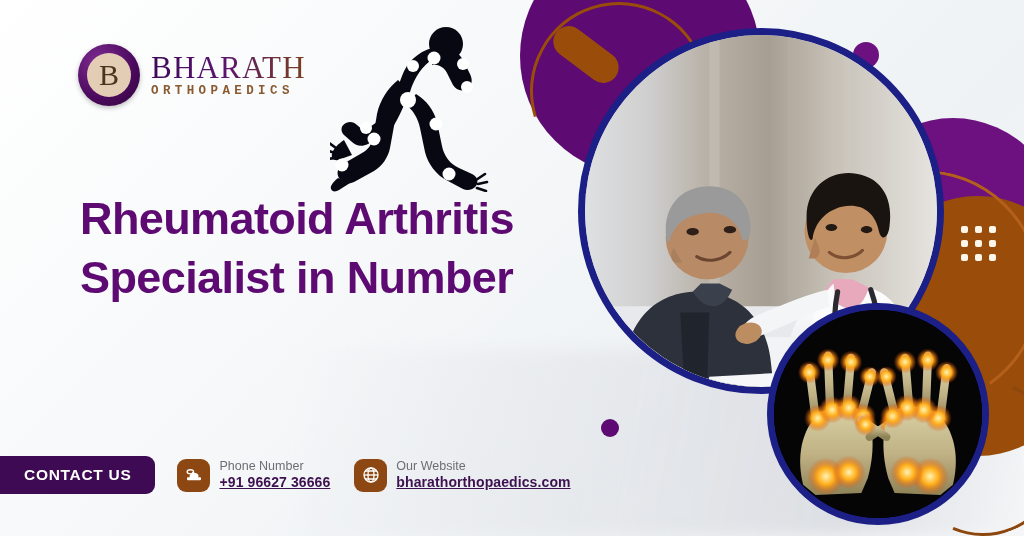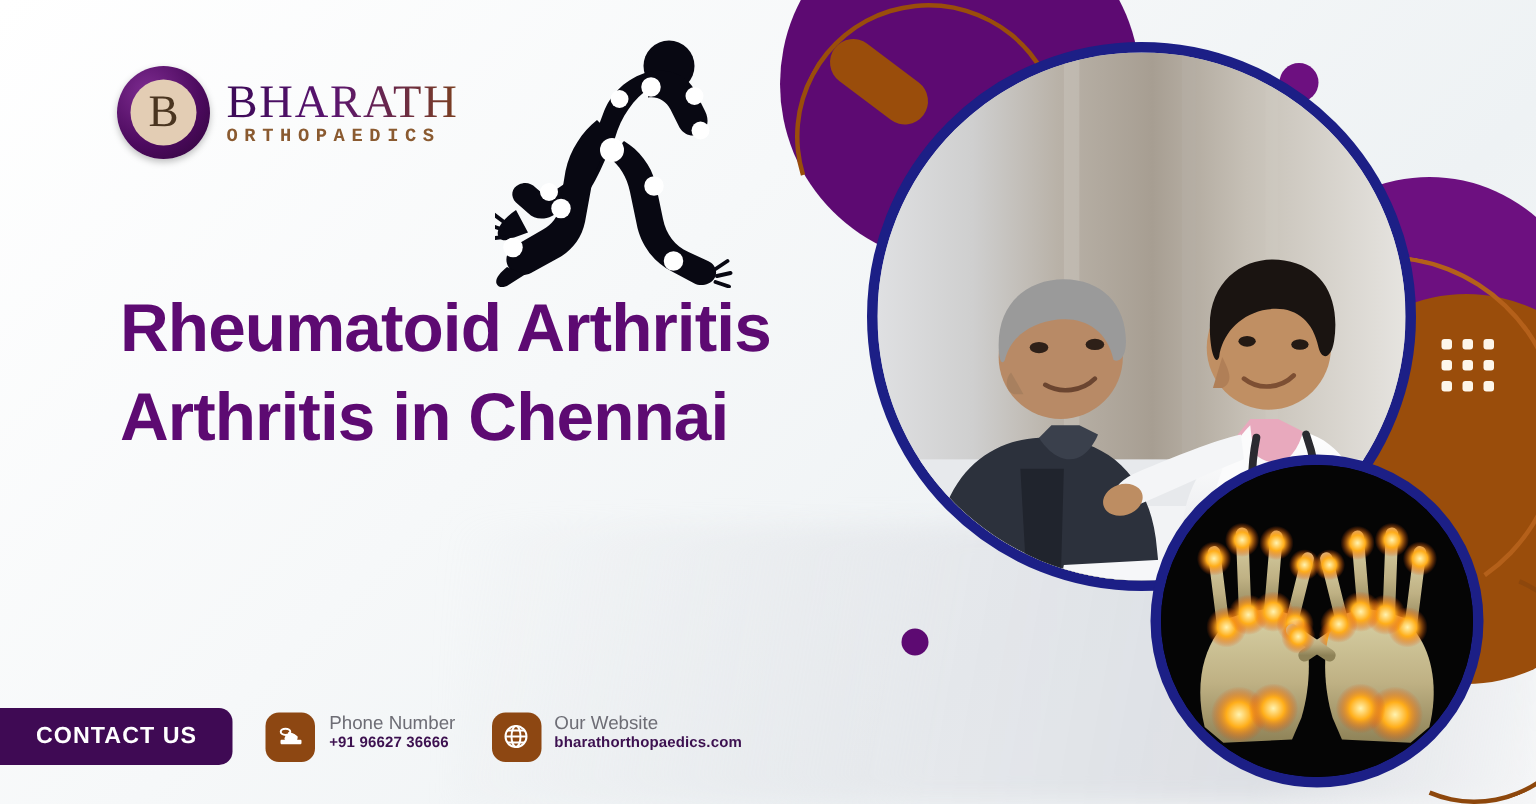--- a/index.html
+++ b/index.html
@@ -169,21 +169,21 @@
     border-radius: 50%;
     border: 7px solid #1c1f86;
     overflow: hidden;
     background: #000;
   }
   .scene { position: absolute; inset: 0; }
 
   
   .contact-bar {
     position: absolute;
-    left: 0; top: 468px;
+    left: 0; top: 452px;
     width: 100%; height: 46px;
     display: flex; align-items: center;
   }
   .contact-btn {
     margin-left: -14px;
     height: 38px;
     padding: 0 24px 0 38px;
     display: flex; align-items: center;
     background: #3f0a54;
     border-radius: 0 9px 9px 0;
@@ -199,21 +199,21 @@
   .contact-item.web { margin-left: 24px; }
   .ci-icon {
     width: 33px; height: 33px;
     border-radius: 9px;
     background: #8d4712;
     display: flex; align-items: center; justify-content: center;
     flex: none;
   }
   .ci-lines { display: flex; flex-direction: column; line-height: 1.22; }
   .ci-label { font-size: 12.5px; color: #6d6d75; }
-  .ci-value { font-size: 10px; font-weight: bold; color: #3d1150; letter-spacing: .1px; }
+  .ci-value { font-size: 14px; font-weight: bold; color: #3d1150; letter-spacing: .1px; text-decoration: underline; }
 </style>
 </head>
 <body>
 
 <div id="banner">
 
   <div class="deco photo-wash"></div>
   <div class="deco purple-blob-top"></div>
   <div class="deco purple-blob-right"></div>
   <div class="deco brown-blob-right"></div>
@@ -401,21 +401,21 @@
           <circle cx="72" cy="94" r="13"></circle>
             <circle cx="86" cy="102" r="12"></circle>
           <circle cx="50" cy="160" r="18"></circle>
             <circle cx="72" cy="156" r="16"></circle>
           <circle cx="112" cy="110" r="11"></circle>
         </g>
       </g>
     </svg>
   </div>
 
-  <div class="headline">Rheumatoid Arthritis Arthritis in Chennai</div>
+  <div class="headline">Rheumatoid Arthritis Specialist in Number</div>
 
   <div class="contact-bar">
 
     <button class="contact-btn">CONTACT US</button>
 
     <div class="contact-item phone">
       <span class="ci-icon">
         <svg width="20" height="20" viewBox="0 0 24 24" fill="#ffffff">
           <path d="M12 5.4c-4.1 0-7.2 2-7.2 5 0 1.3.6 2.4 1.6 3.2l-1.1 2.1c-.2.4 0 .8.5.8h12.4c.5 0 .7-.4.5-.8l-1.1-2.1c1-.8 1.6-1.9 1.6-3.2 0-3-3.1-5-7.2-5z" opacity="0"></path>
           <ellipse cx="12" cy="13.6" rx="5.2" ry="4.1"></ellipse>

